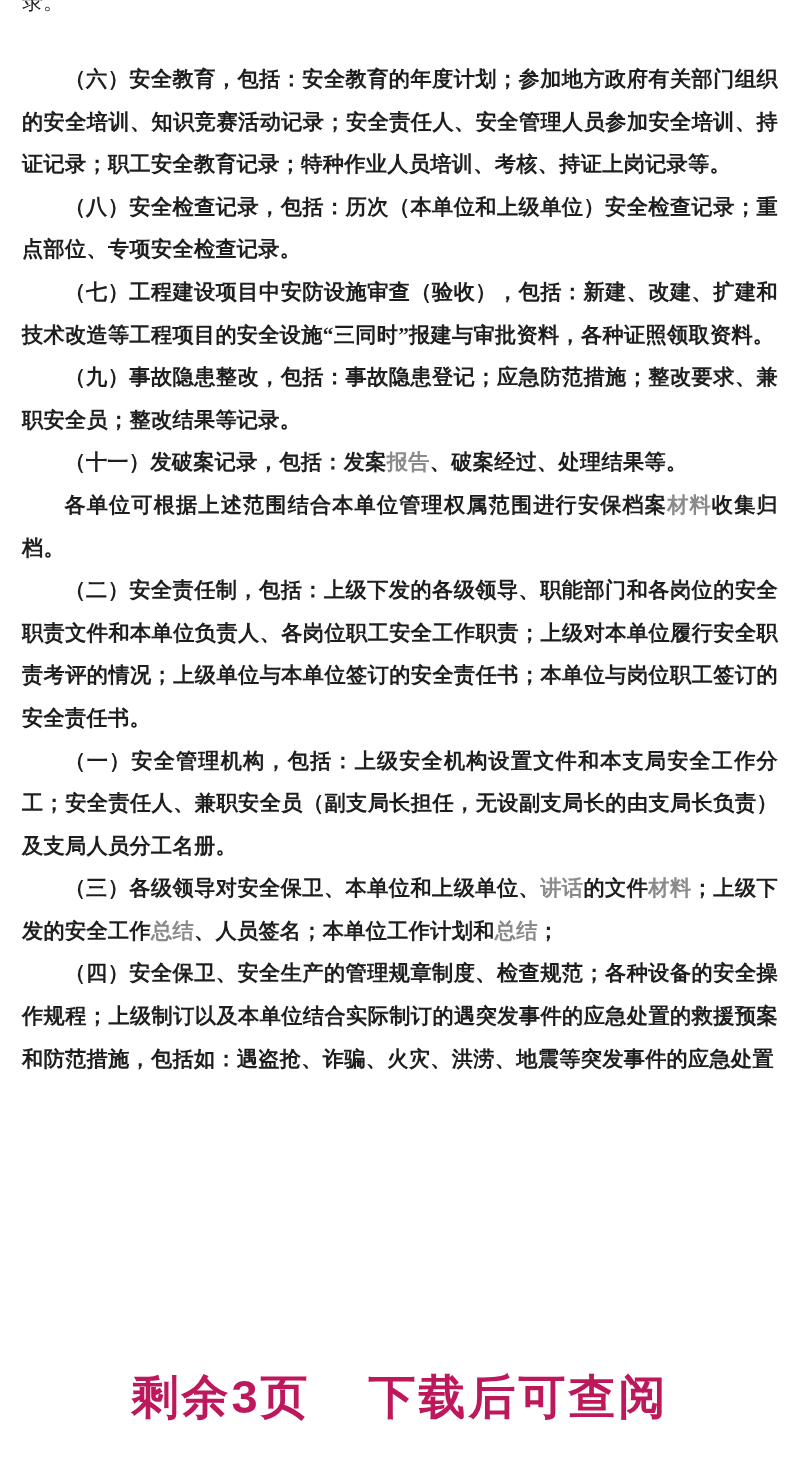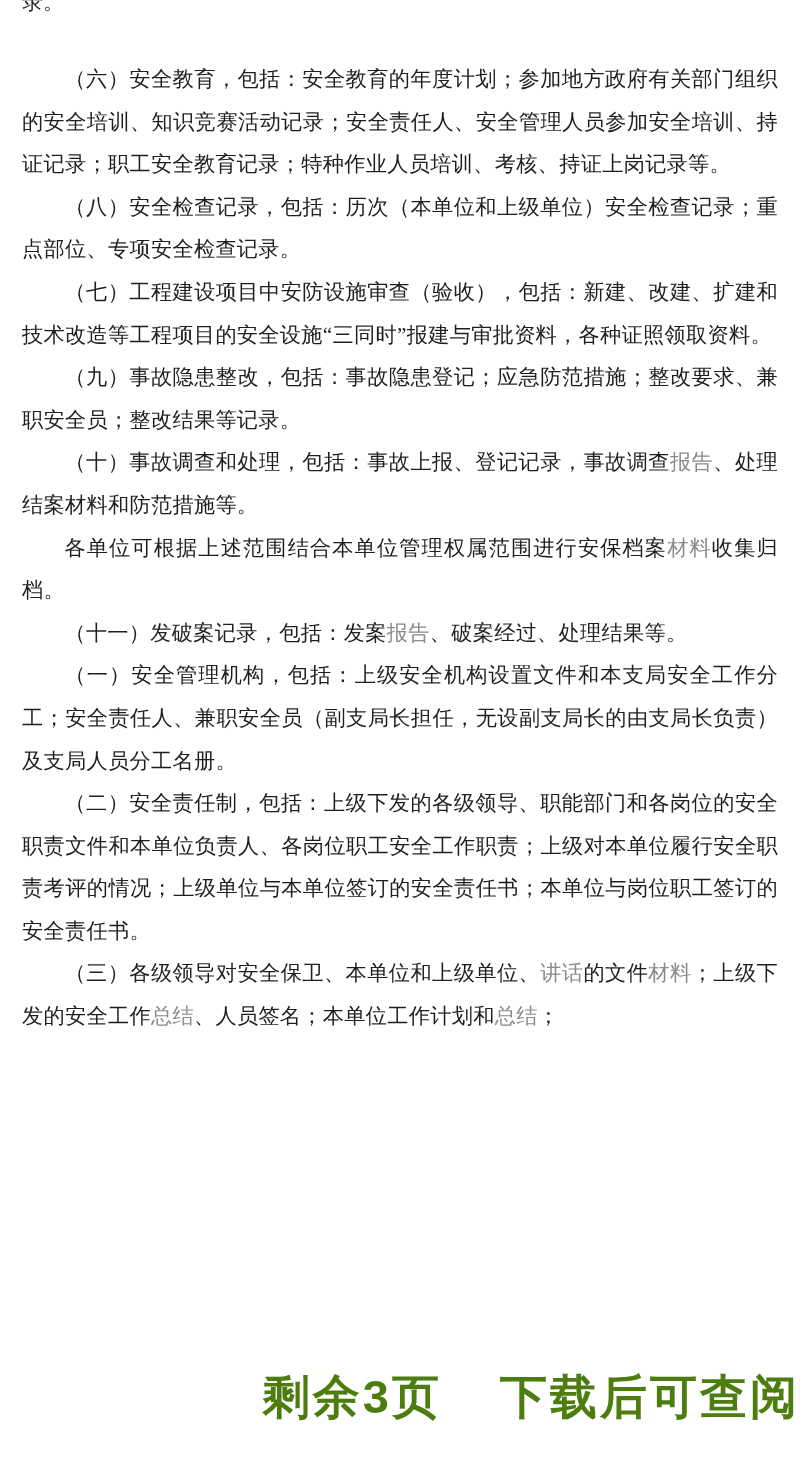--- a/index.html
+++ b/index.html
@@ -39,34 +39,35 @@
   }
   p.para {
     margin: 0;
     padding: 0;
     font-size: 21.2px;
     line-height: 42.6px;
     text-align: justify;
     text-indent: 2em;
     color: #1e1e1e;
     letter-spacing: 0.3px;
+    font-weight: bold;
   }
   p.para span.kw {
     color: #8a8a8a;
   }
   .footer-banner {
     position: absolute;
     top: 1366px;
     left: 0;
     width: 100%;
-    text-align: right;
+    text-align: center;
     font-family: "Liberation Sans", "DejaVu Sans", sans-serif;
     font-weight: bold;
     font-size: 47px;
-    color: #4d7c0f;
+    color: #be185d;
     letter-spacing: 3px;
     white-space: nowrap;
   }
   .footer-banner .gap {
     display: inline-block;
     width: 58px;
   }
 </style>
 </head>
 <body>
@@ -75,25 +76,25 @@
 
   <div class="top-fragment-clip">
     <span class="frag">录。</span>
   </div>
 
   <div class="body-text" id="paragraphs">
       <p class="para"><span>（六）安全教育，包括：安全教育的年度计划；参加地方政府有关部门组织的安全培训、知识竞赛活动记录；安全责任人、安全管理人员参加安全培训、持证记录；职工安全教育记录；特种作业人员培训、考核、持证上岗记录等。</span></p>
       <p class="para"><span>（八）安全检查记录，包括：历次（本单位和上级单位）安全检查记录；重点部位、专项安全检查记录。</span></p>
       <p class="para"><span>（七）工程建设项目中安防设施审查（验收），包括：新建、改建、扩建和技术改造等工程项目的安全设施“三同时”报建与审批资料，各种证照领取资料。</span></p>
       <p class="para"><span>（九）事故隐患整改，包括：事故隐患登记；应急防范措施；整改要求、兼职安全员；整改结果等记录。</span></p>
-      <p class="para"><span>（十）事故调查和处理，包括：事故上报、登记记录，事故调查</span><span class="kw">报告</span><span>、处理结案材料和防范措施等。</span></p>
+      <p class="para"><span>（十一）发破案记录，包括：发案</span><span class="kw">报告</span><span>、破案经过、处理结果等。</span></p>
       <p class="para"><span>各单位可根据上述范围结合本单位管理权属范围进行安保档案</span><span class="kw">材料</span><span>收集归档。</span></p>
-      <p class="para"><span>（十一）发破案记录，包括：发案</span><span class="kw">报告</span><span>、破案经过、处理结果等。</span></p>
+      <p class="para"><span>（二）安全责任制，包括：上级下发的各级领导、职能部门和各岗位的安全职责文件和本单位负责人、各岗位职工安全工作职责；上级对本单位履行安全职责考评的情况；上级单位与本单位签订的安全责任书；本单位与岗位职工签订的安全责任书。</span></p>
       <p class="para"><span>（一）安全管理机构，包括：上级安全机构设置文件和本支局安全工作分工；安全责任人、兼职安全员（副支局长担任，无设副支局长的由支局长负责）及支局人员分工名册。</span></p>
-      <p class="para"><span>（二）安全责任制，包括：上级下发的各级领导、职能部门和各岗位的安全职责文件和本单位负责人、各岗位职工安全工作职责；上级对本单位履行安全职责考评的情况；上级单位与本单位签订的安全责任书；本单位与岗位职工签订的安全责任书。</span></p>
       <p class="para"><span>（三）各级领导对安全保卫、本单位和上级单位、</span><span class="kw">讲话</span><span>的文件</span><span class="kw">材料</span><span>；上级下发的安全工作</span><span class="kw">总结</span><span>、人员签名；本单位工作计划和</span><span class="kw">总结</span><span>；</span></p>
+      <p class="para"><span>（四）安全保卫、安全生产的管理规章制度、检查规范；各种设备的安全操作规程；上级制订以及本单位结合实际制订的遇突发事件的应急处置的救援预案和防范措施，包括如：遇盗抢、诈骗、火灾、洪涝、地震等突发事件的应急处置</span></p>
     </div>
 
   <div class="footer-banner">
     <span>剩余3页</span><span class="gap"></span><span>下载后可查阅</span>
   </div>
 
 </div>
 
 </body></html>

